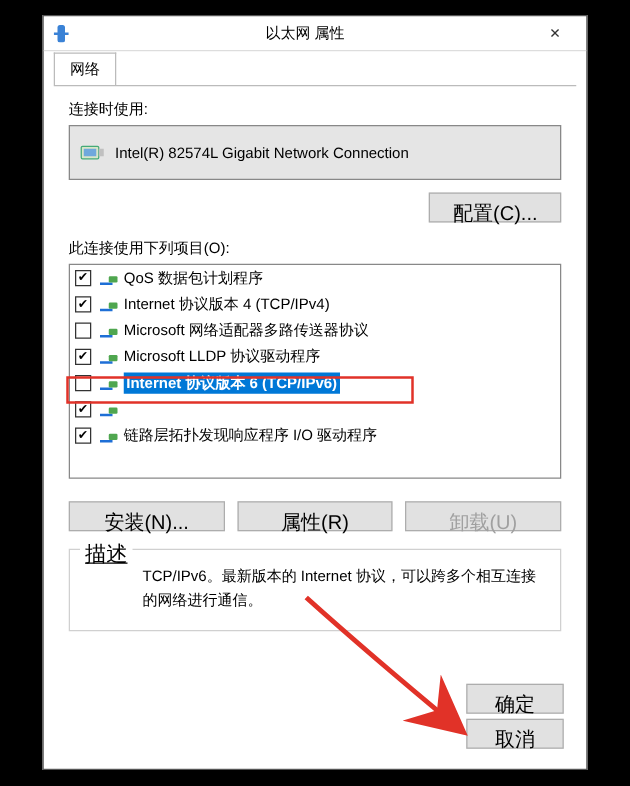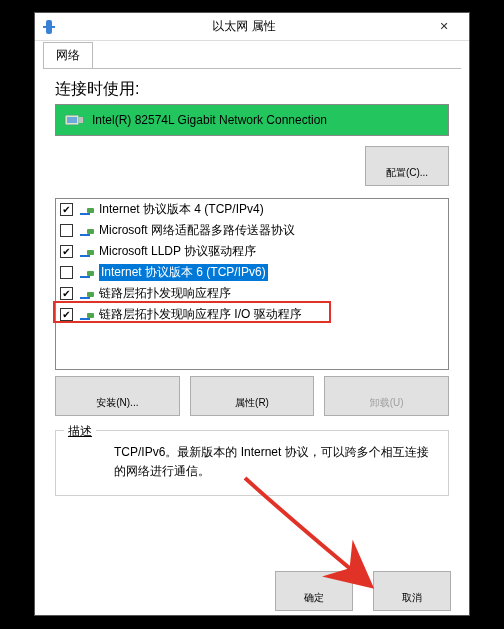--- a/index.html
+++ b/index.html
@@ -6,46 +6,46 @@
   body { background: #000; width: 504px; height: 629px; position: relative; overflow: hidden; }
   .dialog { position: absolute; top: 12px; left: 34px; width: 436px; height: 604px; background: #fff; border: 1px solid #555; }
   .titlebar { height: 28px; display: flex; align-items: center; padding: 0 6px; border-bottom: 1px solid #ddd; text-align: center; }
   .title-icon { width: 16px; height: 16px; margin-right: 6px; display: flex; align-items: center; justify-content: center; }
   .title-icon svg { width: 12px; height: 14px; }
   .titlebar-text { font-size: 12px; flex: 1; }
   .close-btn { width: 38px; height: 100%; display: flex; align-items: center; justify-content: center; font-size: 11px; cursor: pointer; color: #333; }
   .tab-strip { height: 28px; display: flex; align-items: center; padding-left: 8px; }
   .tab { font-size: 12px; padding: 4px 12px; border: 1px solid #bbb; border-bottom: none; background: #fff; position: relative; z-index: 2; }
   .content { border-top: 1px solid #bbb; margin: -1px 8px 0 8px; padding: 10px 12px 12px 12px; position: relative; }
-  .section-label { font-size: 16px; margin-bottom: 4px; }
-  .adapter-box { border: 1px solid #888; padding: 8px; display: flex; align-items: center; background: #22c55e; height: 32px; }
+  .section-label { font-size: 12px; margin-bottom: 4px; }
+  .adapter-box { border: 1px solid #888; padding: 8px; display: flex; align-items: center; background: #e5e5e5; height: 44px; }
   .adapter-icon { width: 20px; height: 16px; margin-right: 8px; }
   .adapter-text { font-size: 12px; flex: 1; }
   .btn-row { display: flex; justify-content: flex-end; margin: 10px 0 12px 0; }
-  .btn { font-size: 10px; padding: 19px 18px; min-width: 84px; height: 24px; border: 1px solid #adadad; background: #e1e1e1; cursor: pointer; }
+  .btn { font-size: 16px; padding: 6px 18px; min-width: 84px; height: 24px; border: 1px solid #adadad; background: #e1e1e1; cursor: pointer; }
   .btn:disabled, .btn.disabled { color: #a0a0a0; cursor: default; }
   .list-box { border: 1px solid #888; background: #fff; height: 172px; overflow-y: auto; position: relative; }
   .list-box::-webkit-scrollbar { width: 16px; }
   .list-box::-webkit-scrollbar-track { background: #f0f0f0; }
   .list-box::-webkit-scrollbar-thumb { background: #cdcdcd; border: 1px solid #a0a0a0; }
   .list-item { display: flex; align-items: center; height: 21px; padding: 0 4px; }
   .chk { width: 13px; height: 13px; border: 1px solid #333; margin-right: 6px; display: flex; align-items: center; justify-content: center; background: #fff; font-size: 10px; color: #000; flex-shrink: 0; }
   .chk.checked::after { content: "✔"; line-height: 1; font-size: 10px; }
   .proto-icon { width: 16px; height: 16px; margin-right: 4px; position: relative; flex-shrink: 0; }
   .proto-icon::before { content: ""; position: absolute; left: 1px; bottom: 3px; width: 10px; height: 2px; background: #1e6fd6; }
   .proto-icon::after { content: ""; position: absolute; left: 8px; bottom: 5px; width: 7px; height: 5px; background: #4fa64f; border-radius: 1px; }
   .list-text { font-size: 12px; white-space: nowrap; }
   .highlight-box { position: absolute; border: 2px solid #e13228; pointer-events: none; }
-  .selected-label { background: #0078d7; color: #fff; padding: 0 2px; }
-  .three-btns { display: flex; justify-content: space-between; margin-top: 6px; gap: 10px; }
+  .selected-label { background: #0078d7; color: #fff; padding: 0 2px; font-weight: bold; }
+  .three-btns { display: flex; justify-content: space-between; margin-top: 18px; gap: 10px; }
   .three-btns .btn { flex: 1; min-width: 0; }
   .group-box { border: 1px solid #d0d0d0; margin-top: 14px; padding: 12px 10px 14px 10px; position: relative; }
-  .group-label { position: absolute; top: -8px; left: 8px; background: #fff; padding: 0 4px; font-size: 12px; text-decoration: underline; }
+  .group-label { position: absolute; top: -8px; left: 8px; background: #fff; padding: 0 4px; font-size: 17px; text-decoration: underline; }
   .desc-text { font-size: 12px; line-height: 1.6; margin-left: 48px; }
-  .footer-btns { position: absolute; bottom: 4px; right: 18px; display: flex; gap: 20px; }
+  .footer-btns { position: absolute; bottom: 16px; right: 18px; display: flex; gap: 4px; flex-direction: column; }
   .footer-btns .btn { min-width: 78px; }
   .arrow-svg { position: absolute; pointer-events: none; }
 </style>
 </head>
 <body>
 
 <div class="dialog">
 
   <div class="titlebar">
     <span class="title-icon">
@@ -73,22 +73,28 @@
             <rect x="15" y="5" width="4" height="6" fill="#c0c0c0"></rect>
           </svg>
       </span>
       <span class="adapter-text">Intel(R) 82574L Gigabit Network Connection</span>
     </div>
 
     <div class="btn-row">
       <button class="btn">配置(C)...</button>
     </div>
 
+    <div class="section-label">此连接使用下列项目(O):</div>
 
     <div class="list-box" id="proto-list">
+        <div class="list-item">
+          <span class="chk checked"></span>
+          <span class="proto-icon"></span>
+          <span class="list-text">QoS 数据包计划程序</span>
+        </div>
         <div class="list-item">
           <span class="chk checked"></span>
           <span class="proto-icon"></span>
           <span class="list-text">Internet 协议版本 4 (TCP/IPv4)</span>
         </div>
         <div class="list-item">
           <span class="chk"></span>
           <span class="proto-icon"></span>
           <span class="list-text">Microsoft 网络适配器多路传送器协议</span>
         </div>
@@ -98,21 +104,20 @@
           <span class="list-text">Microsoft LLDP 协议驱动程序</span>
         </div>
         <div class="list-item">
           <span class="chk"></span>
           <span class="proto-icon"></span>
           <span class="list-text selected-label">Internet 协议版本 6 (TCP/IPv6)</span>
         </div>
         <div class="list-item">
           <span class="chk checked"></span>
           <span class="proto-icon"></span>
-          <span class="list-text">链路层拓扑发现响应程序</span>
         </div>
         <div class="list-item">
           <span class="chk checked"></span>
           <span class="proto-icon"></span>
           <span class="list-text">链路层拓扑发现响应程序 I/O 驱动程序</span>
         </div>
       </div>
 
     <div class="three-btns">
       <button class="btn">安装(N)...</button>

